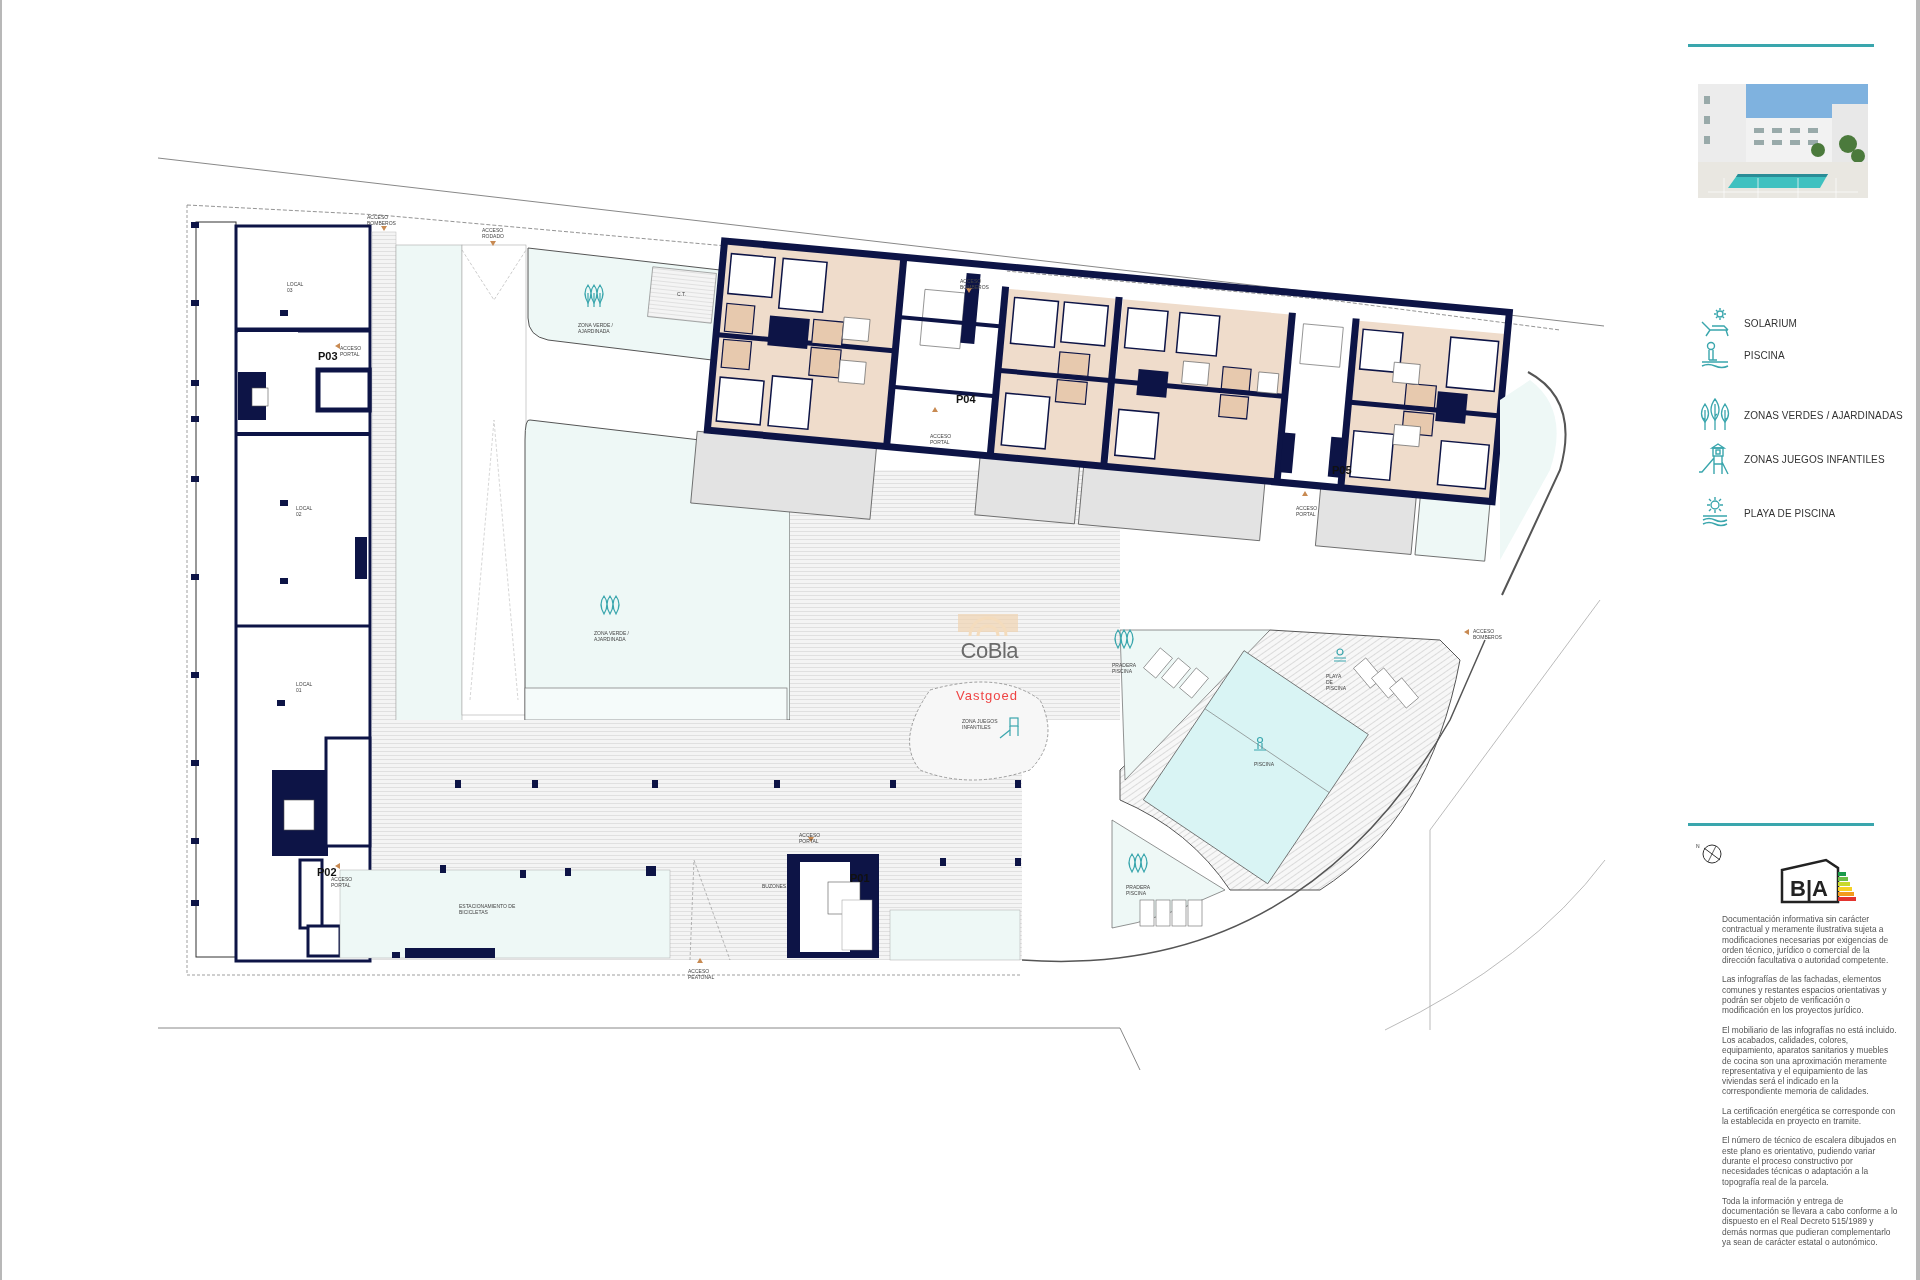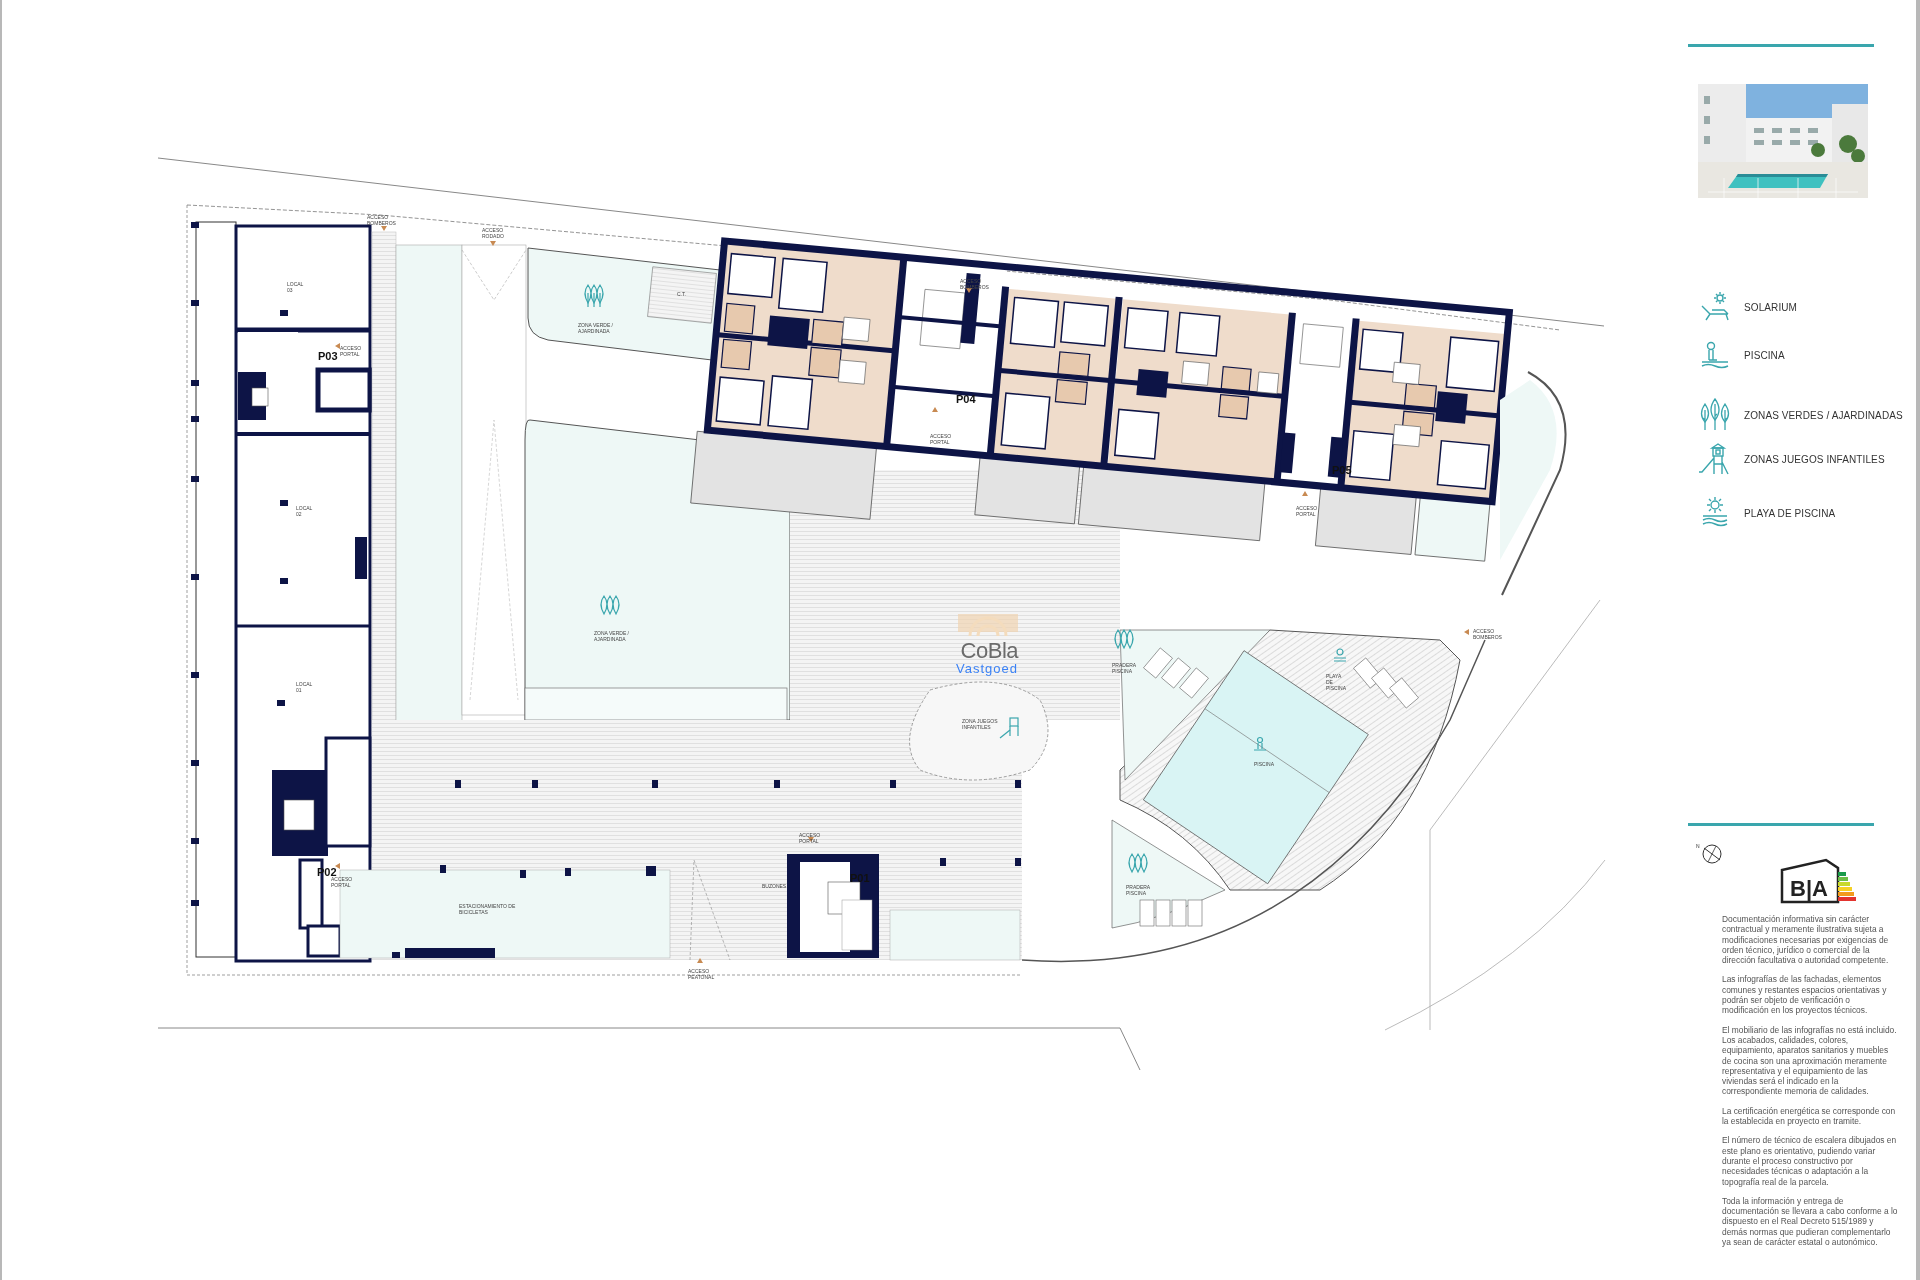--- a/index.html
+++ b/index.html
@@ -13,21 +13,21 @@
   .rule{position:absolute;left:0;width:186px;height:3px;background:#3aa6ad;}
   .photo{position:absolute;left:10px;top:84px;width:170px;height:114px;overflow:hidden;background:linear-gradient(#6aa4d6 0%,#b8d6ee 40%,#f2f2f2 41%);}
   .legend{position:absolute;left:10px;top:290px;width:220px;}
   .legend-item{position:absolute;left:0;display:flex;align-items:center;}
   .legend-item svg{width:34px;height:34px;}
   .legend-item span{font-size:10px;color:#333;margin-left:12px;letter-spacing:.1px;}
   .disclaimer{position:absolute;left:4px;top:914px;width:176px;font-size:8.4px;line-height:10.3px;color:#555;margin-left:30px;}
   .disclaimer p{margin:0 0 9px 0;}
   .logo{position:absolute;left:918px;top:606px;width:100px;text-align:right;}
   .logo .t1{font-size:22px;color:#6b6b6b;line-height:22px;letter-spacing:-.5px;}
-  .logo .t2{font-size:13px;color:#3b82f6;line-height:13px;letter-spacing:1px;}
+  .logo .t2{font-size:13px;color:#ef4444;line-height:13px;letter-spacing:1px;margin-top:27px;}
 </style>
 </head>
 <body>
 
 <div class="frame-left"></div>
 <div class="frame-right"></div>
 
 <svg id="plan" width="1680" height="1100" viewBox="0 0 1680 1100">
   <defs>
     <pattern id="deck" width="6" height="4" patternUnits="userSpaceOnUse">
@@ -379,21 +379,21 @@
           <line x1="10" y1="108" x2="160" y2="108"></line>
           <line x1="26" y1="94" x2="26" y2="114"></line>
           <line x1="60" y1="94" x2="60" y2="114"></line>
           <line x1="100" y1="94" x2="100" y2="114"></line>
           <line x1="138" y1="94" x2="138" y2="114"></line>
         </g>
     </svg>
   </div>
 
   <div class="legend">
-    <div class="legend-item" style="top:0">
+    <div class="legend-item" style="top:16px">
       <svg viewBox="0 0 34 34">
           <g stroke="#3aa6ad" fill="none" stroke-width="1.4">
             <circle cx="22" cy="8" r="3"></circle>
             <path d="M22,2v2M22,12v2M16,8h2M26,8h2M18,4l1.5,1.5M24.5,10.5L26,12M18,12l1.5-1.5M24.5,5.5L26,4"></path>
             <path d="M4,16 L12,24 L30,24 M14,20 L26,20 L30,24 M12,24 L8,30 M28,24 L30,30"></path>
           </g>
         </svg>
       <span>SOLARIUM</span>
     </div>
     <div class="legend-item" style="top:48px">
@@ -454,19 +454,19 @@
         <rect x="58" y="21" width="10" height="4" fill="#6cbd45"></rect>
       <rect x="58" y="26" width="12" height="4" fill="#c8d92b"></rect>
         <rect x="58" y="31" width="14" height="4" fill="#f6d123"></rect>
       <rect x="58" y="36" width="16" height="4" fill="#f29b1d"></rect>
         <rect x="58" y="41" width="18" height="4" fill="#e3342f"></rect>
     </g>
   </svg>
 
   <div class="disclaimer">
     <p>Documentación informativa sin carácter contractual y meramente ilustrativa sujeta a modificaciones necesarias por exigencias de orden técnico, jurídico o comercial de la dirección facultativa o autoridad competente.</p>
-    <p>Las infografías de las fachadas, elementos comunes y restantes espacios orientativas y podrán ser objeto de verificación o modificación en los proyectos técnicos.</p>
+    <p>Las infografías de las fachadas, elementos comunes y restantes espacios orientativas y podrán ser objeto de verificación o modificación en los proyectos jurídico.</p>
     <p>El mobiliario de las infografías no está incluido. Los acabados, calidades, colores, equipamiento, aparatos sanitarios y muebles de cocina son una aproximación meramente representativa y el equipamiento de las viviendas será el indicado en la correspondiente memoria de calidades.</p>
     <p>La certificación energética se corresponde con la establecida en proyecto en tramite.</p>
     <p>El número de técnico de escalera dibujados en este plano es orientativo, pudiendo variar durante el proceso constructivo por necesidades técnicas o adaptación a la topografía real de la parcela.</p>
     <p>Toda la información y entrega de documentación se llevara a cabo conforme a lo dispuesto en el Real Decreto 515/1989 y demás normas que pudieran complementarlo ya sean de carácter estatal o autonómico.</p>
   </div>
 </div>
 
 </body></html>

